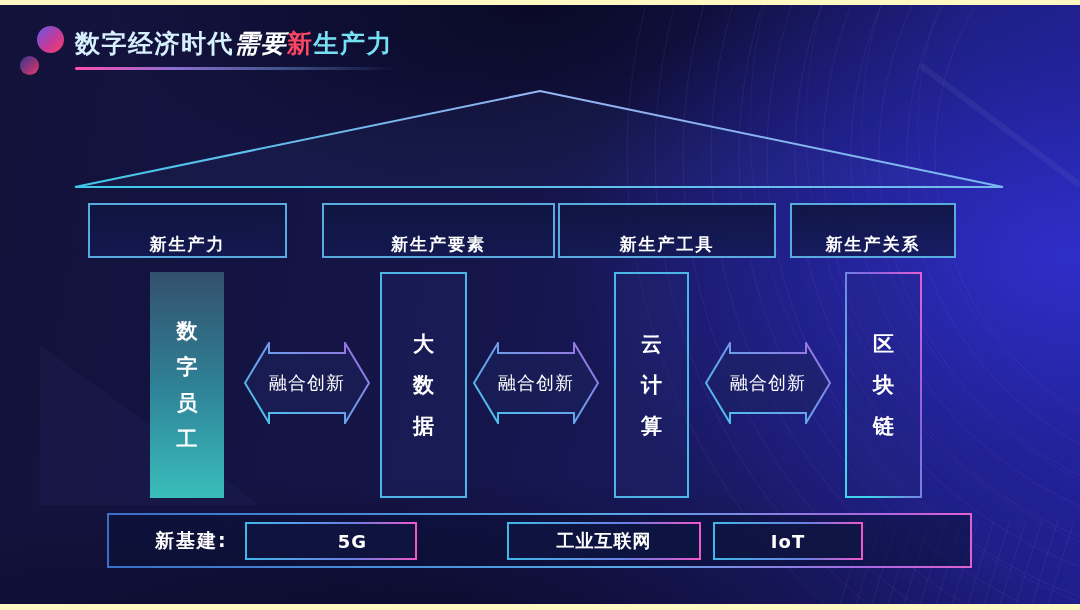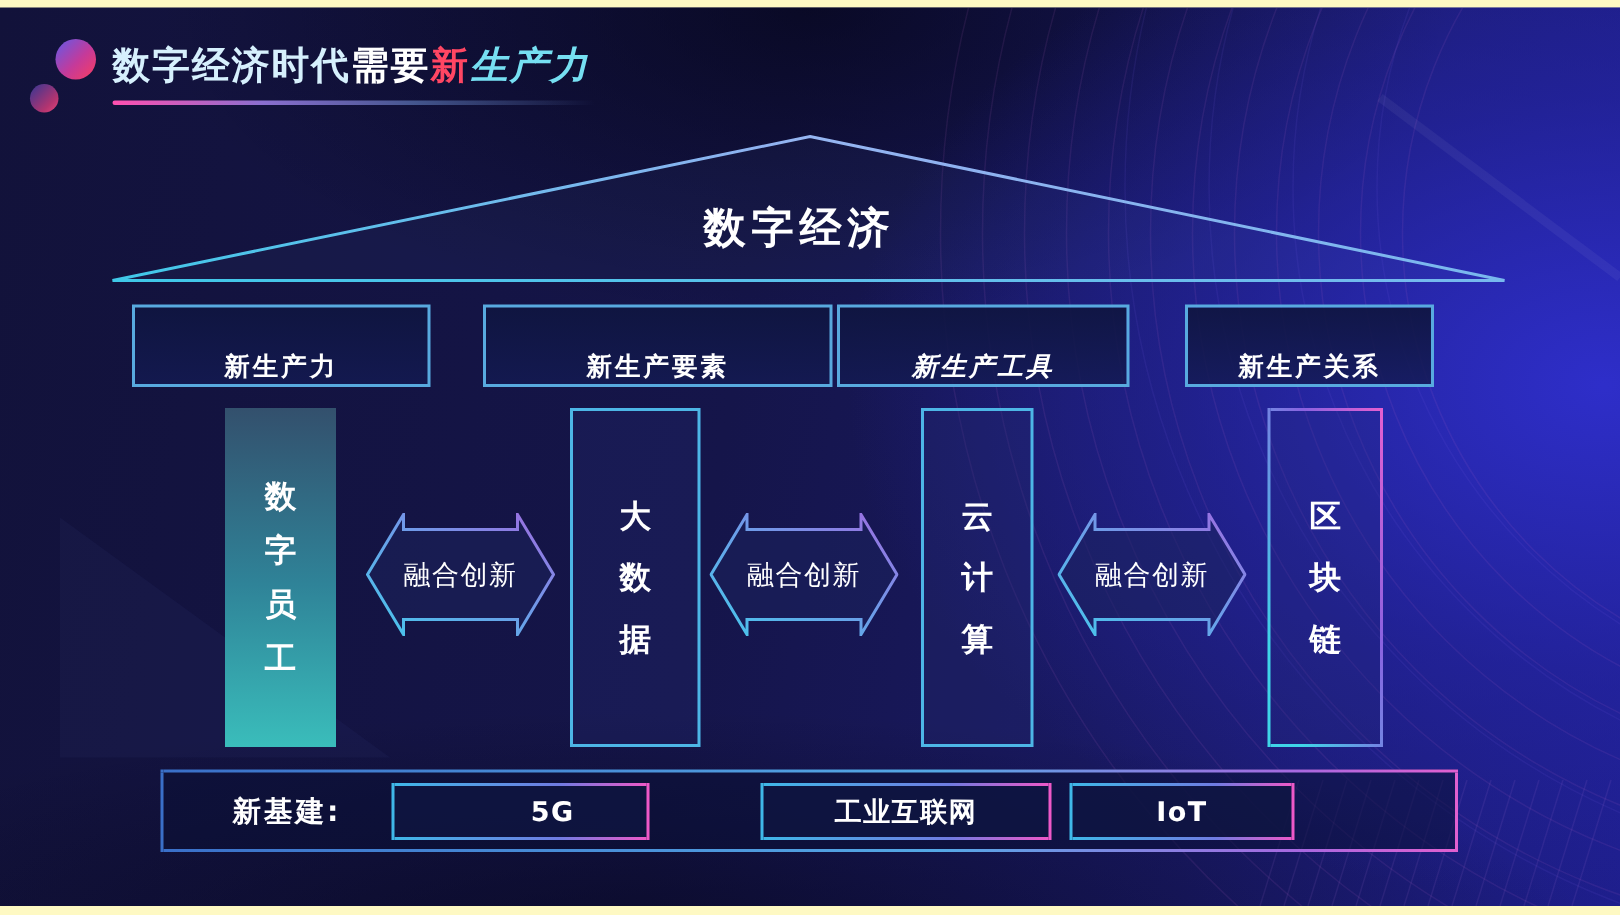--- a/index.html
+++ b/index.html
@@ -105,50 +105,49 @@
       </g>
       <polygon points="40,340 260,500 40,500" fill="rgba(90,120,210,0.05)"></polygon>
       <line x1="920" y1="60" x2="1080" y2="180" stroke="rgba(255,255,255,0.05)" stroke-width="6"></line>
     </svg>
 
     <div class="logo-big"></div>
     <div class="logo-small"></div>
 
     <div class="title">
       <span style="color: rgb(214, 240, 253);">数字经济时代</span>
-      <span style="color: rgb(255, 255, 255);">需要</span>
+      <span style="color: rgb(255, 255, 255); font-style: italic;">需要</span>
       <span style="color: rgb(255, 70, 99);">新</span>
-      <span style="color: rgb(118, 223, 242); font-style: italic;">生产力</span>
+      <span style="color: rgb(118, 223, 242);">生产力</span>
     </div>
     <div class="title-underline"></div>
 
     <svg class="roof" viewBox="0 0 960 112">
       <defs>
         <linearGradient id="roofG" x1="0" y1="1" x2="1" y2="0">
           <stop offset="0" stop-color="#3fc8e8"></stop>
             <stop offset="0.7" stop-color="#8fb2f0"></stop>
           <stop offset="1" stop-color="#b8c8f8"></stop>
         </linearGradient>
         <linearGradient id="arrowG" x1="0" y1="1" x2="1" y2="0">
           <stop offset="0" stop-color="#46c8ec"></stop>
             <stop offset="0.55" stop-color="#6f9ae8"></stop>
           <stop offset="1" stop-color="#a06ae0"></stop>
         </linearGradient>
       </defs>
       <polygon points="480,6 943,102 15,102" fill="rgba(90,130,220,0.05)" stroke="url(#roofG)" stroke-width="2"></polygon>
     </svg>
-    <div class="roof-label">数字经济</div>
 
     <div class="cat" style="left:88px;width:199px;">
       <span>新生产力</span>
     </div>
     <div class="cat" style="left:322px;width:233px;">
       <span>新生产要素</span>
     </div>
-    <div class="cat" style="left:558px;width:195px;font-style:italic;">
+    <div class="cat" style="left:558px;width:218px;">
       <span>新生产工具</span>
     </div>
     <div class="cat" style="left:790px;width:166px;">
       <span>新生产关系</span>
     </div>
 
     <div class="pillar pillar-solid" style="left:150px;width:74px;">
       <span class="pchar">数</span>
       <span class="pchar">字</span>
       <span class="pchar">员</span>
@@ -189,21 +188,21 @@
     </div>
 
     <div class="pillar pillar-grad" style="left:845px;width:77px;">
       <span class="pchar">区</span>
       <span class="pchar">块</span>
       <span class="pchar">链</span>
     </div>
 
     <div class="foundation">
       <span class="f-label">新基建:</span>
-      <div class="fbox" style="left:152px;width:172px;padding-left:43px;">
+      <div class="fbox" style="left:136px;width:172px;padding-left:43px;">
         <span>5G</span>
       </div>
       <div class="fbox" style="left:398px;width:194px;">
         <span>工业互联网</span>
       </div>
       <div class="fbox" style="left:604px;width:150px;">
         <span>IoT</span>
       </div>
     </div>
 

